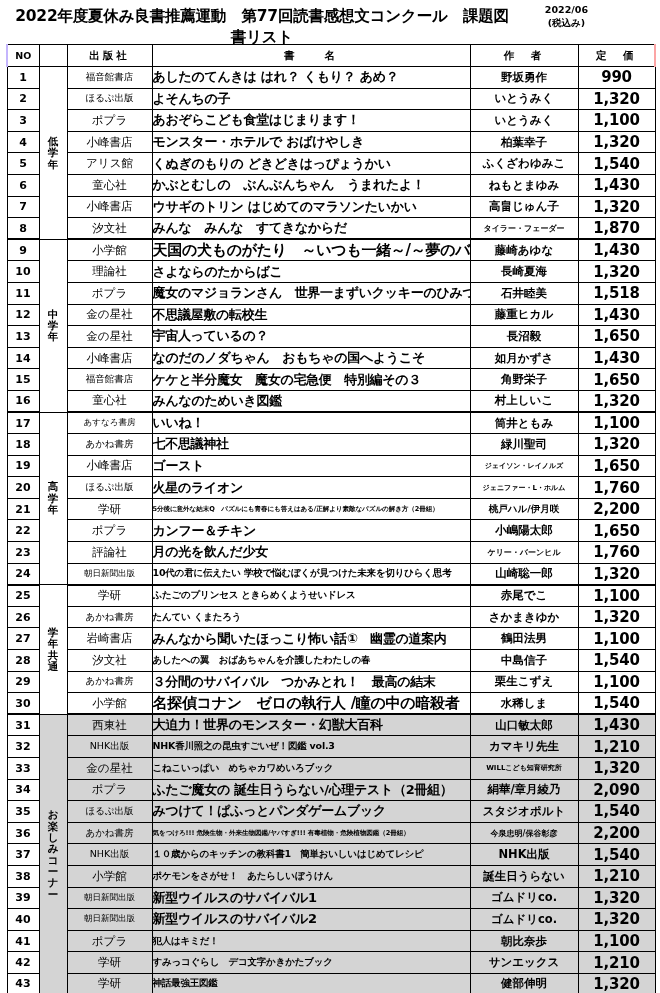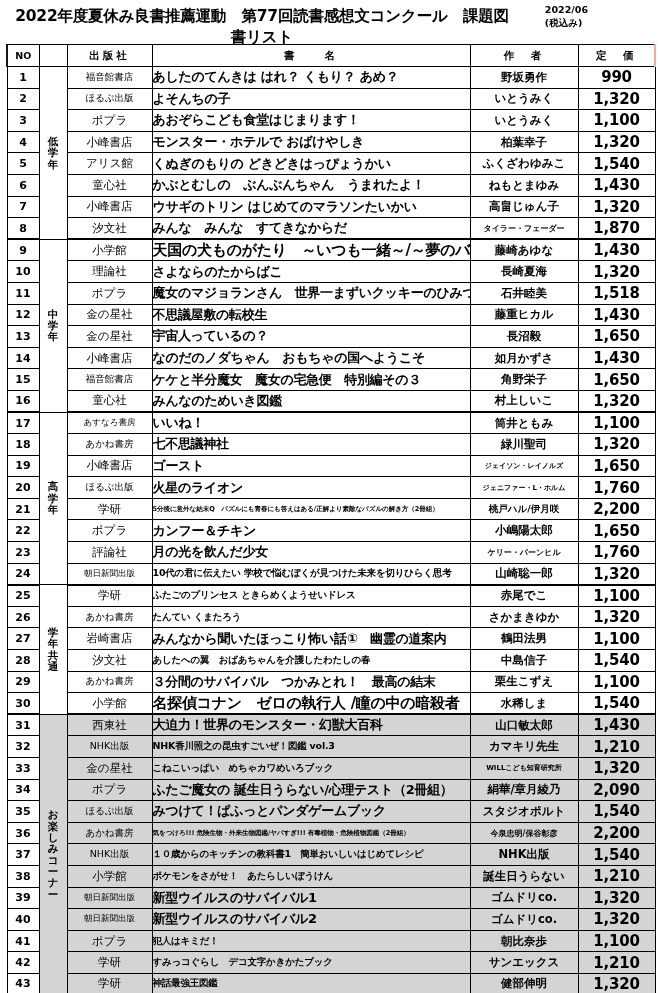--- a/index.html
+++ b/index.html
@@ -35,21 +35,21 @@
     font-size: 15.5px;
     font-weight: bold;
     letter-spacing: -0.2px;
     padding-left: 8px;
     padding-right: 80px;
   }
   .date-block {
     position: absolute;
     right: 8px;
     top: 4px;
-    text-align: left;
+    text-align: center;
     line-height: 1.35;
   }
   .date-text {
     font-size: 9.5px;
     font-weight: bold;
   }
   .tax-text {
     font-size: 9.5px;
     font-weight: bold;
   }
@@ -160,21 +160,21 @@
   tr.shaded td.cell-author,
   tr.shaded td.cell-price {
     background: #d4d4d4;
   }
 
   
   tr.group-end td { border-bottom: 2px solid #000000; }
   thead th { border-bottom: 2px solid #000000; border-top: 2px solid #000000; }
   td.cell-no { border-left: 2px solid #000000; }
   td.cell-price { border-right: 2px solid #000000; }
-  thead th.h-no { border-left: 2px solid #0f172a; }
+  thead th.h-no { border-left: 2px solid #c4b5fd; }
   thead th.h-price { border-right: 2px solid #fca5a5; }
   tbody tr:last-child td { border-bottom: 2px solid #000000; }
 </style>
 </head>
 <body>
 
 <div class="page">
 
   <div class="header">
     <div class="doc-title">2022年度夏休み良書推薦運動　第77回読書感想文コンクール　課題図書リスト</div>

